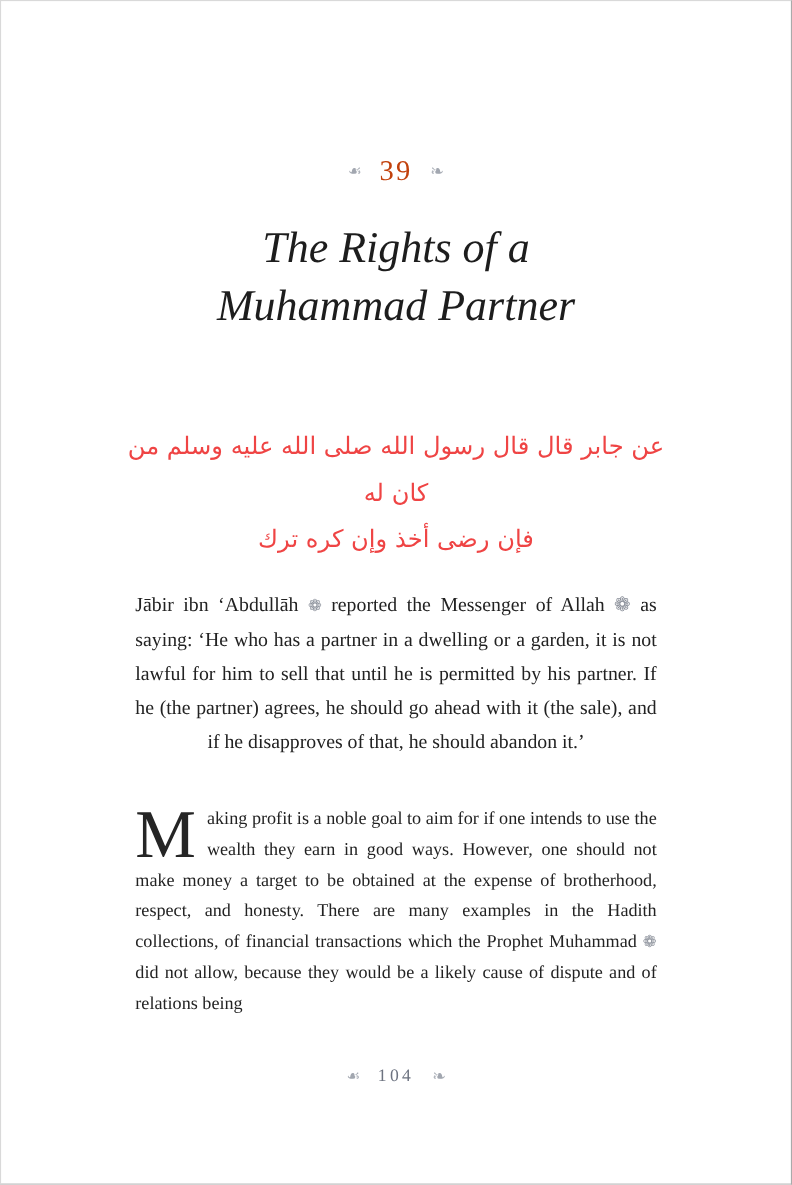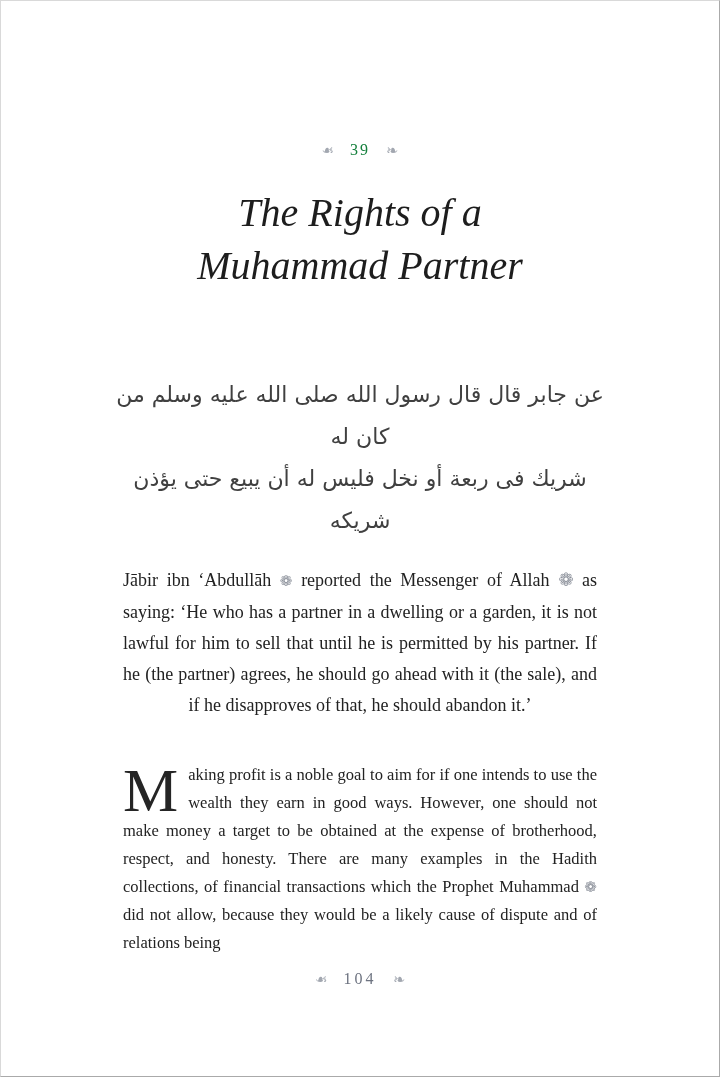--- a/index.html
+++ b/index.html
@@ -32,23 +32,23 @@
   }
   .ornament {
     font-family: "DejaVu Sans", sans-serif;
     font-size: 14px;
     color: #a2a7b0;
     display: inline-block;
     line-height: 1;
   }
   .ornament.mirrored { transform: scaleX(-1); }
   .chapter-number {
-    font-size: 16px;
+    font-size: 26px;
     letter-spacing: 2px;
-    color: #15803d;
+    color: #c2410c;
   }
 
   
   .title {
     text-align: center;
     font-style: italic;
     font-weight: normal;
     font-size: 40px;
     line-height: 53px;
     color: #1d1d1d;
@@ -56,21 +56,21 @@
 
   
   .arabic {
     margin: 82px auto 0 auto;
     width: 500px;
     direction: rtl;
     text-align: center;
     font-family: "DejaVu Sans", sans-serif;
     font-size: 22px;
     line-height: 42px;
-    color: #404040;
+    color: #ef4444;
   }
 
   
   .translation {
     width: 474px;
     margin: 22px auto 0 auto;
     font-size: 18px;
     line-height: 31px;
     text-align: justify;
     text-align-last: center;
@@ -128,21 +128,21 @@
     <span class="ornament mirrored">☙</span>
   </div>
 
   <h1 class="title">
     <div>The Rights of a</div>
     <div>Muhammad Partner</div>
   </h1>
 
   <div class="arabic" lang="ar" dir="rtl">
     <div>عن جابر قال قال رسول الله صلى الله عليه وسلم من كان له</div>
-    <div>شريك فى ربعة أو نخل فليس له أن يبيع حتى يؤذن شريكه</div>
+    <div>فإن رضى أخذ وإن كره ترك</div>
   </div>
 
   <p class="translation"><span>Jābir ibn ‘Abdullāh </span><span class="honorific">❁</span><span> reported the Messenger of Allah </span><span class="honorific large">❁</span><span> as saying: ‘He who has a partner in a dwelling or a garden, it is not lawful for him to sell that until he is permitted by his partner. If he (the partner) agrees, he should go ahead with it (the sale), and if he disapproves of that, he should abandon it.’</span></p>
 
   <p class="body-paragraph"><span class="dropcap">M</span><span>aking profit is a noble goal to aim for if one intends to use the wealth they earn in good ways. However, one should not make money a target to be obtained at the expense of brotherhood, respect, and honesty. There are many examples in the Hadith collections, of financial transactions which the Prophet Muhammad </span><span class="honorific">❁</span><span> did not allow, because they would be a likely cause of dispute and of relations being</span></p>
 
   <div class="page-footer">
     <span class="ornament">☙</span>
     <span class="page-number">104</span>
     <span class="ornament mirrored">☙</span>

